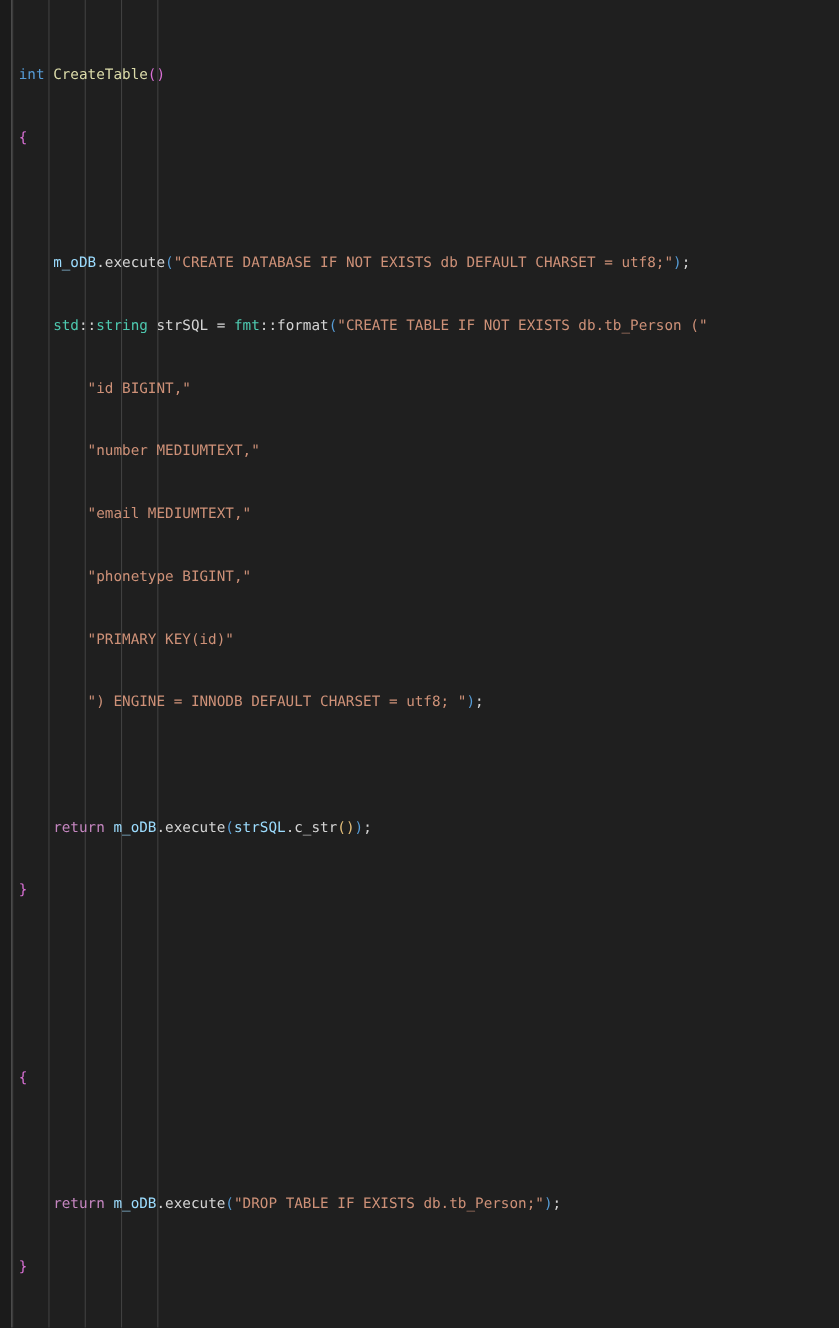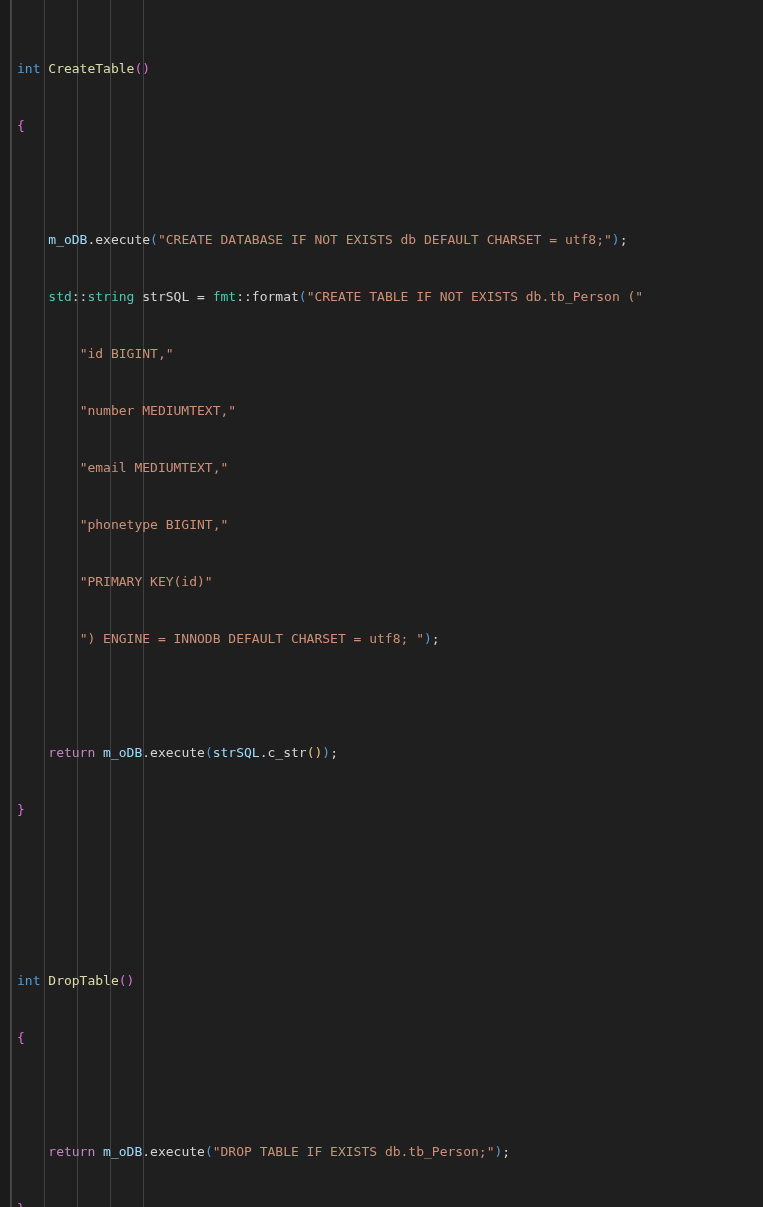--- a/index.html
+++ b/index.html
@@ -101,21 +101,20 @@
     <div class="ln" style="height: 19px; line-height: 19px;">        <span class="str" style="color: rgb(206, 145, 120);">"number MEDIUMTEXT,"</span></div>
     <div class="ln" style="height: 19px; line-height: 19px;">        <span class="str" style="color: rgb(206, 145, 120);">"email MEDIUMTEXT,"</span></div>
     <div class="ln" style="height: 19px; line-height: 19px;">        <span class="str" style="color: rgb(206, 145, 120);">"phonetype BIGINT,"</span></div>
     <div class="ln" style="height: 19px; line-height: 19px;">        <span class="str" style="color: rgb(206, 145, 120);">"PRIMARY KEY(id)"</span></div>
     <div class="ln" style="height: 19px; line-height: 19px;">        <span class="str" style="color: rgb(206, 145, 120);">") ENGINE = INNODB DEFAULT CHARSET = utf8; "</span><span class="br1" style="color: rgb(86, 156, 214);">)</span><span class="mem" style="color: rgb(212, 212, 212);">;</span></div>
     <div class="ln" style="height: 19px; line-height: 19px;"></div>
     <div class="ln" style="height: 19px; line-height: 19px;">    <span class="ctl" style="color: rgb(197, 134, 192);">return</span> <span class="var" style="color: rgb(156, 220, 254);">m_oDB</span><span class="mem" style="color: rgb(212, 212, 212);">.</span><span class="mem" style="color: rgb(212, 212, 212);">execute</span><span class="br1" style="color: rgb(86, 156, 214);">(</span><span class="var" style="color: rgb(156, 220, 254);">strSQL</span><span class="mem" style="color: rgb(212, 212, 212);">.</span><span class="mem" style="color: rgb(212, 212, 212);">c_str</span><span class="br3" style="color: rgb(230, 192, 123);">()</span><span class="br1" style="color: rgb(86, 156, 214);">)</span><span class="mem" style="color: rgb(212, 212, 212);">;</span></div>
     <div class="ln" style="height: 19px; line-height: 19px;"><span class="brm" style="color: rgb(218, 112, 214);">}</span></div>
     <div class="ln" style="height: 19px; line-height: 19px;"></div>
     <div class="ln" style="height: 19px; line-height: 19px;"></div>
-    <div class="ln" style="height: 19px; line-height: 19px;"><span class="kw" style="color: rgb(86, 156, 214);">int</span> <span class="fn" style="color: rgb(220, 220, 170);">DropTable</span><span class="br2" style="color: rgb(218, 112, 214);">()</span></div>
     <div class="ln" style="height: 19px; line-height: 19px;"><span class="brm" style="color: rgb(218, 112, 214);">{</span></div>
     <div class="ln" style="height: 19px; line-height: 19px;"></div>
     <div class="ln" style="height: 19px; line-height: 19px;">    <span class="ctl" style="color: rgb(197, 134, 192);">return</span> <span class="var" style="color: rgb(156, 220, 254);">m_oDB</span><span class="mem" style="color: rgb(212, 212, 212);">.</span><span class="mem" style="color: rgb(212, 212, 212);">execute</span><span class="br1" style="color: rgb(86, 156, 214);">(</span><span class="str" style="color: rgb(206, 145, 120);">"DROP TABLE IF EXISTS db.tb_Person;"</span><span class="br1" style="color: rgb(86, 156, 214);">)</span><span class="mem" style="color: rgb(212, 212, 212);">;</span></div>
     <div class="ln" style="height: 19px; line-height: 19px;"><span class="brm" style="color: rgb(218, 112, 214);">}</span></div>
     
     
     
     
     
     

